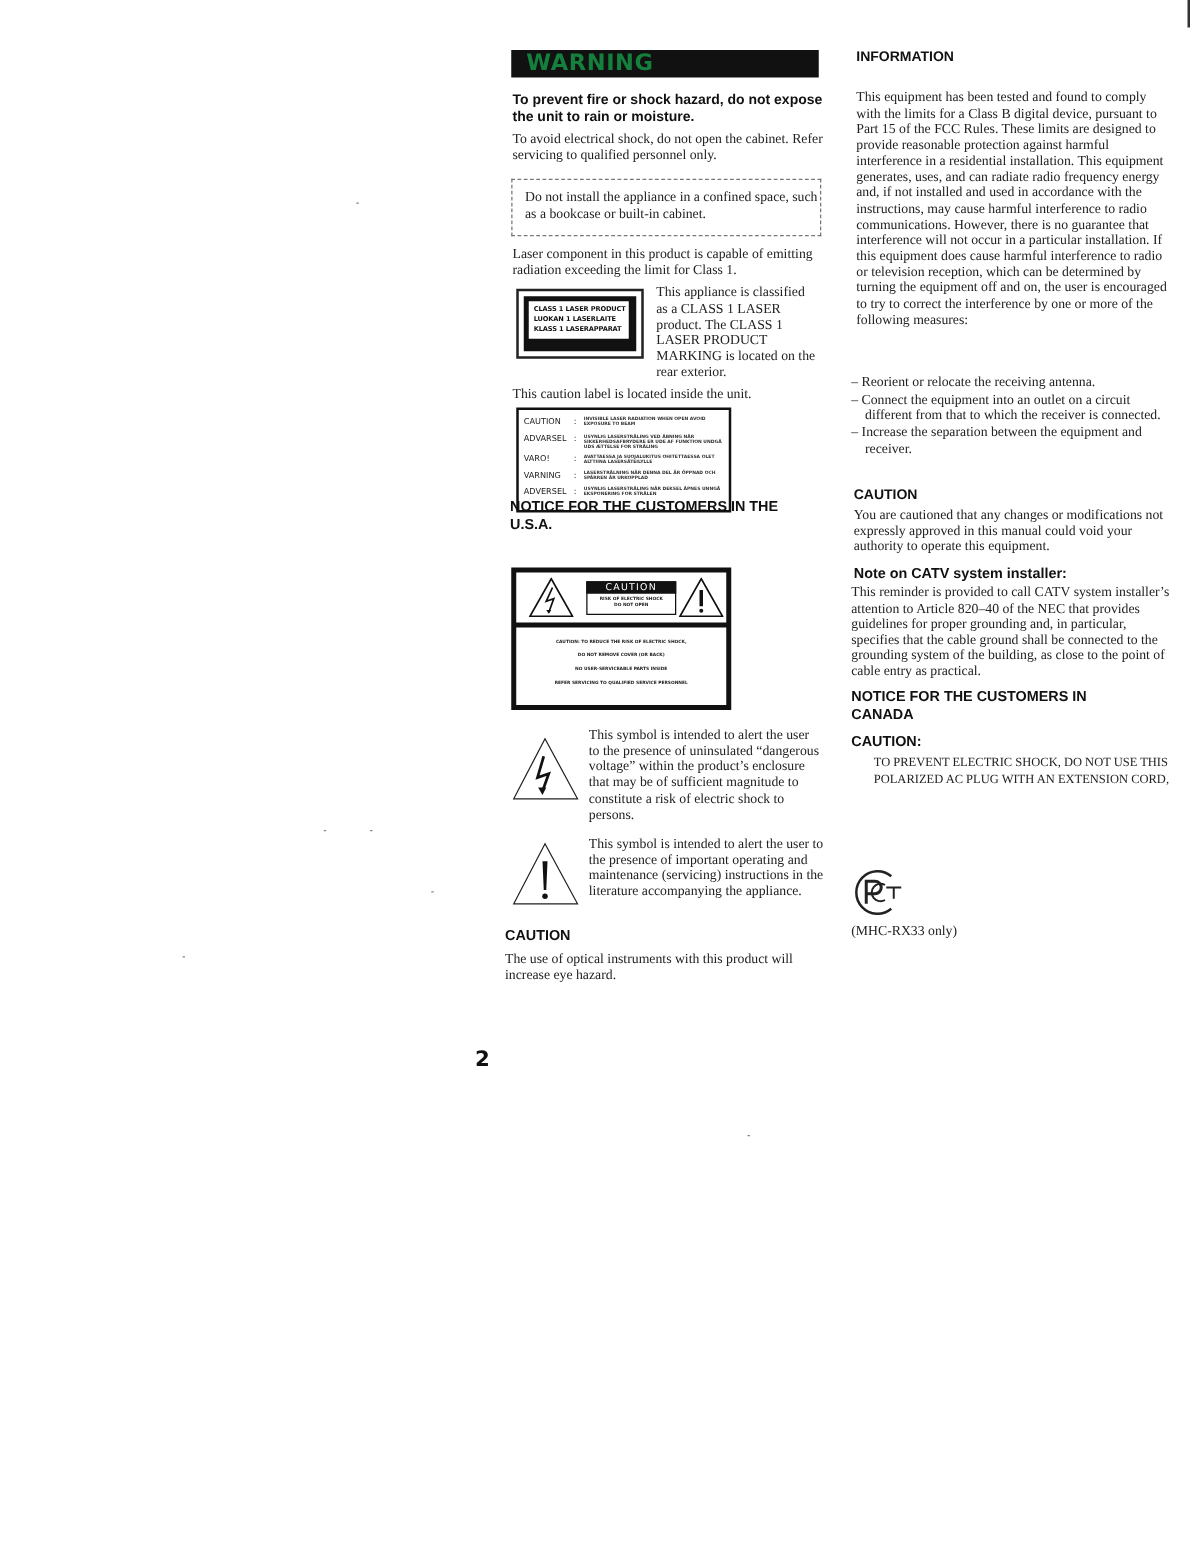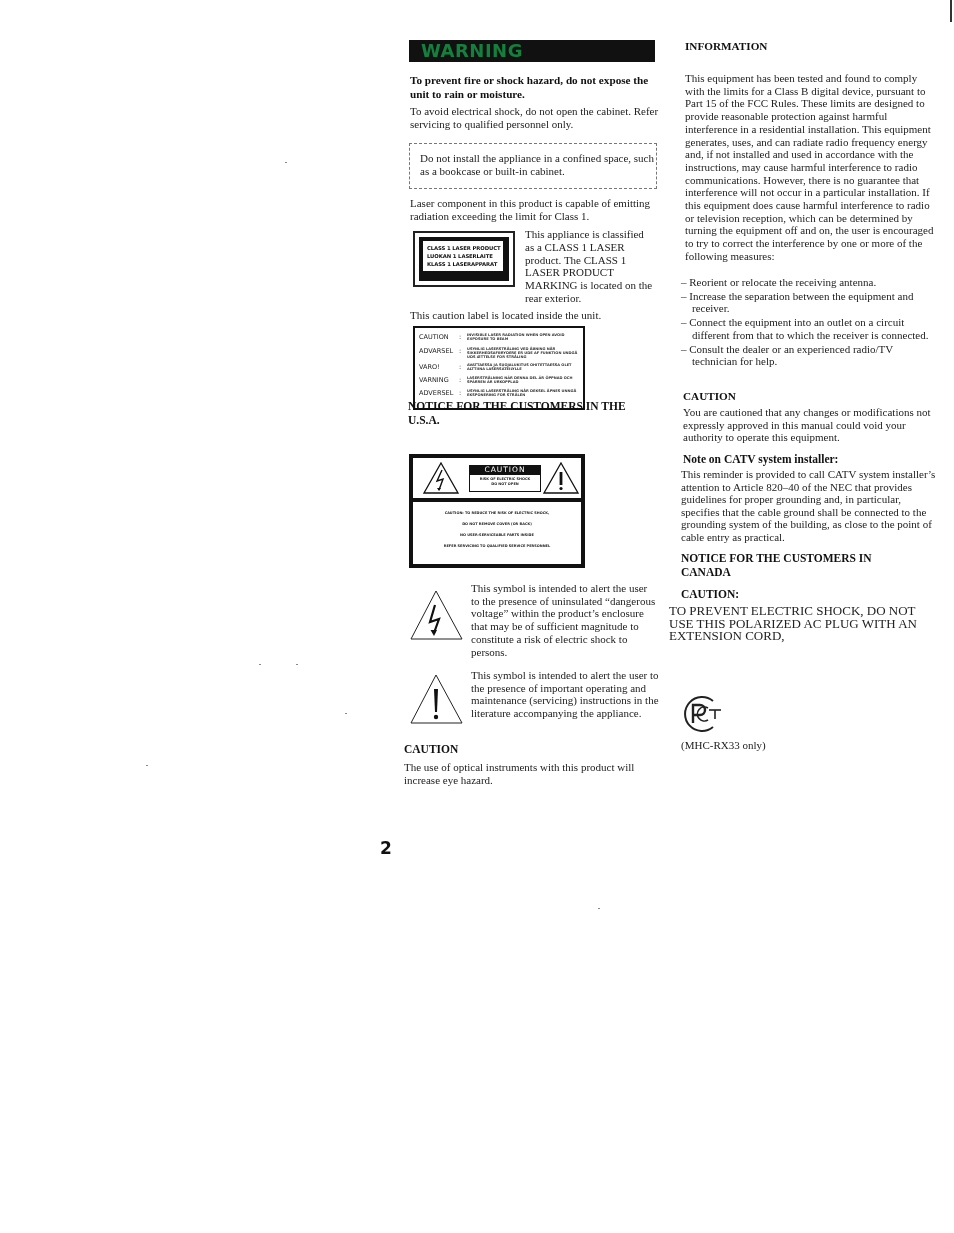--- a/index.html
+++ b/index.html
@@ -1,20 +1,20 @@
 <!DOCTYPE html>
 <html><head>
 <meta charset="utf-8">
 <style>
   html, body { margin:0; padding:0; background:#ffffff; }
   body { width:954px; height:1233px; position:relative; overflow:hidden;
          font-family:"Liberation Serif", serif; color:#1a1a1a; }
   .abs { position:absolute; }
   .serif { font-family:"Liberation Serif", serif; font-size:11px; line-height:12.6px; color:#222; }
-  .sans-bold { font-family:Liberation Serif, serif; font-weight:bold; }
+  .sans-bold { font-family:Liberation Sans, sans-serif; font-weight:bold; }
   p { margin:0; }
 
   
   #warn { left:409px; top:40px; width:246px; height:22px; background:#111; }
   #warn span { position:absolute; left:12px; top:0; color:#15803d; font-family:"DejaVu Sans",sans-serif;
                font-weight:bold; font-size:18px; line-height:22px; letter-spacing:0.5px; }
 
   #sub { left:410px; top:73px; width:250px; font-size:11.2px; line-height:14px; color:#111; }
   #avoid { left:410px; top:105px; width:250px; }
 
@@ -59,32 +59,32 @@
   #sym2 { left:409px; top:673px; width:55px; height:52px; }
 
   #caution2-h { left:404px; top:742px; font-size:11.5px; line-height:14px; color:#111; }
   #caution2-txt { left:404px; top:761px; width:260px; }
 
   #pagenum { left:380px; top:838px; font-family:"DejaVu Sans",sans-serif; font-weight:bold; font-size:17px; color:#111; }
 
   
   #info-h { left:685px; top:39px; font-size:11.2px; line-height:14px; color:#111; }
   #info-txt { left:685px; top:72px; width:250px; line-height:12.7px; }
-  .bullets { left:681px; width:252px; }
+  .bullets { left:681px; width:252px;margin-top:24px; }
   .bullets .b { padding-left:11px; text-indent:-11px; margin-bottom:1.2px; }
 
   #caution3-h { left:683px; top:389px; font-size:11.2px; line-height:14px; color:#111; }
   #caution3-txt { left:683px; top:406px; width:252px; }
 
   #catv-h { left:683px; top:452px; font-size:11.5px; line-height:14px; color:#111; }
   #catv-txt { left:681px; top:468px; width:255px; }
 
   #canada-h { left:681px; top:551px; width:230px; font-size:11.5px; line-height:14px; color:#111; }
   #caution4-h { left:681px; top:587px; font-size:11.5px; line-height:14px; color:#111; }
-  #caution4-txt { left:669px; top:605px; width:255px; font-size:13px; }
+  #caution4-txt { left:699px; top:605px; width:255px; font-size:10px; }
 
   #pct { left:681px; top:693px; width:50px; height:42px; }
   #model { left:681px; top:739px; }
 
   .speck { position:absolute; width:2px; height:1px; background:#888; }
 </style>
 </head>
 <body>
 
 <div id="warn" class="abs">
@@ -186,23 +186,22 @@
 <p id="caution2-h" class="abs sans-bold">CAUTION</p>
 <p id="caution2-txt" class="abs serif">The use of optical instruments with this product will increase eye hazard.</p>
 
 <div id="pagenum" class="abs">2</div>
 
 <p id="info-h" class="abs sans-bold">INFORMATION</p>
 <p id="info-txt" class="abs serif">This equipment has been tested and found to comply with the limits for a Class B digital device, pursuant to Part 15 of the FCC Rules. These limits are designed to provide reasonable protection against harmful interference in a residential installation. This equipment generates, uses, and can radiate radio frequency energy and, if not installed and used in accordance with the instructions, may cause harmful interference to radio communications. However, there is no guarantee that interference will not occur in a particular installation. If this equipment does cause harmful interference to radio or television reception, which can be determined by turning the equipment off and on, the user is encouraged to try to correct the interference by one or more of the following measures:</p>
 
 <div class="abs bullets serif" style="top:276px">
   <p class="b">– Reorient or relocate the receiving antenna.</p>
+  <p class="b">– Connect the equipment into an outlet on a circuit different from that to which the receiver is connected.</p>
   <p class="b">– Increase the separation between the equipment and receiver.</p>
-  <p class="b">– Connect the equipment into an outlet on a circuit different from that to which the receiver is connected.</p>
-  <p class="b">– Consult the dealer or an experienced radio/TV technician for help.</p>
 </div>
 
 <p id="caution3-h" class="abs sans-bold">CAUTION</p>
 <p id="caution3-txt" class="abs serif">You are cautioned that any changes or modifications not expressly approved in this manual could void your authority to operate this equipment.</p>
 
 <p id="catv-h" class="abs sans-bold">Note on CATV system installer:</p>
 <p id="catv-txt" class="abs serif">This reminder is provided to call CATV system installer’s attention to Article 820–40 of the NEC that provides guidelines for proper grounding and, in particular, specifies that the cable ground shall be connected to the grounding system of the building, as close to the point of cable entry as practical.</p>
 
 <p id="canada-h" class="abs sans-bold">NOTICE FOR THE CUSTOMERS IN CANADA</p>
 <p id="caution4-h" class="abs sans-bold">CAUTION:</p>

